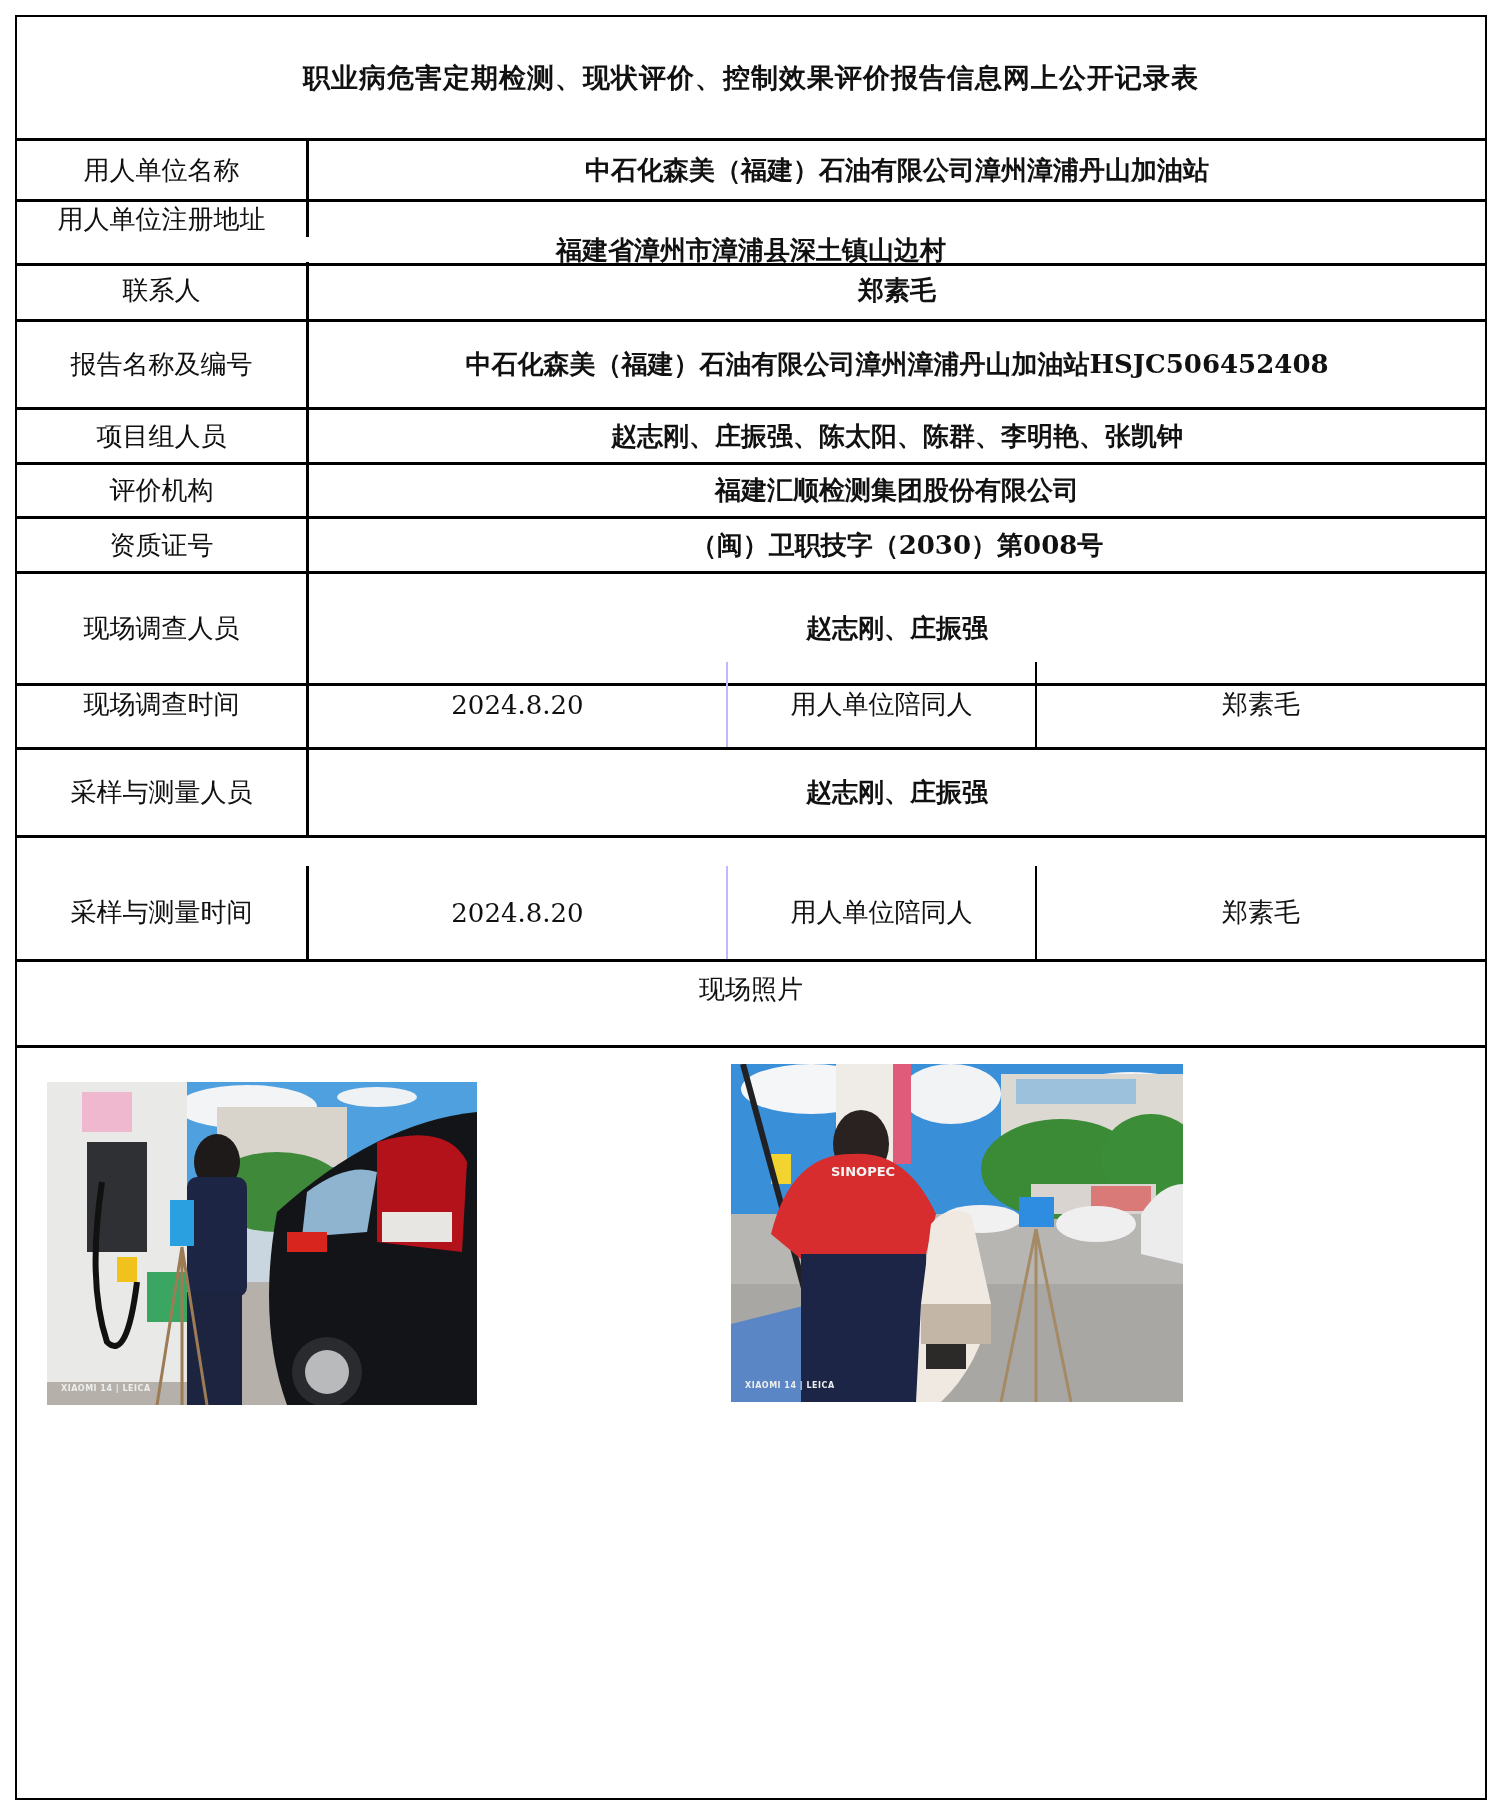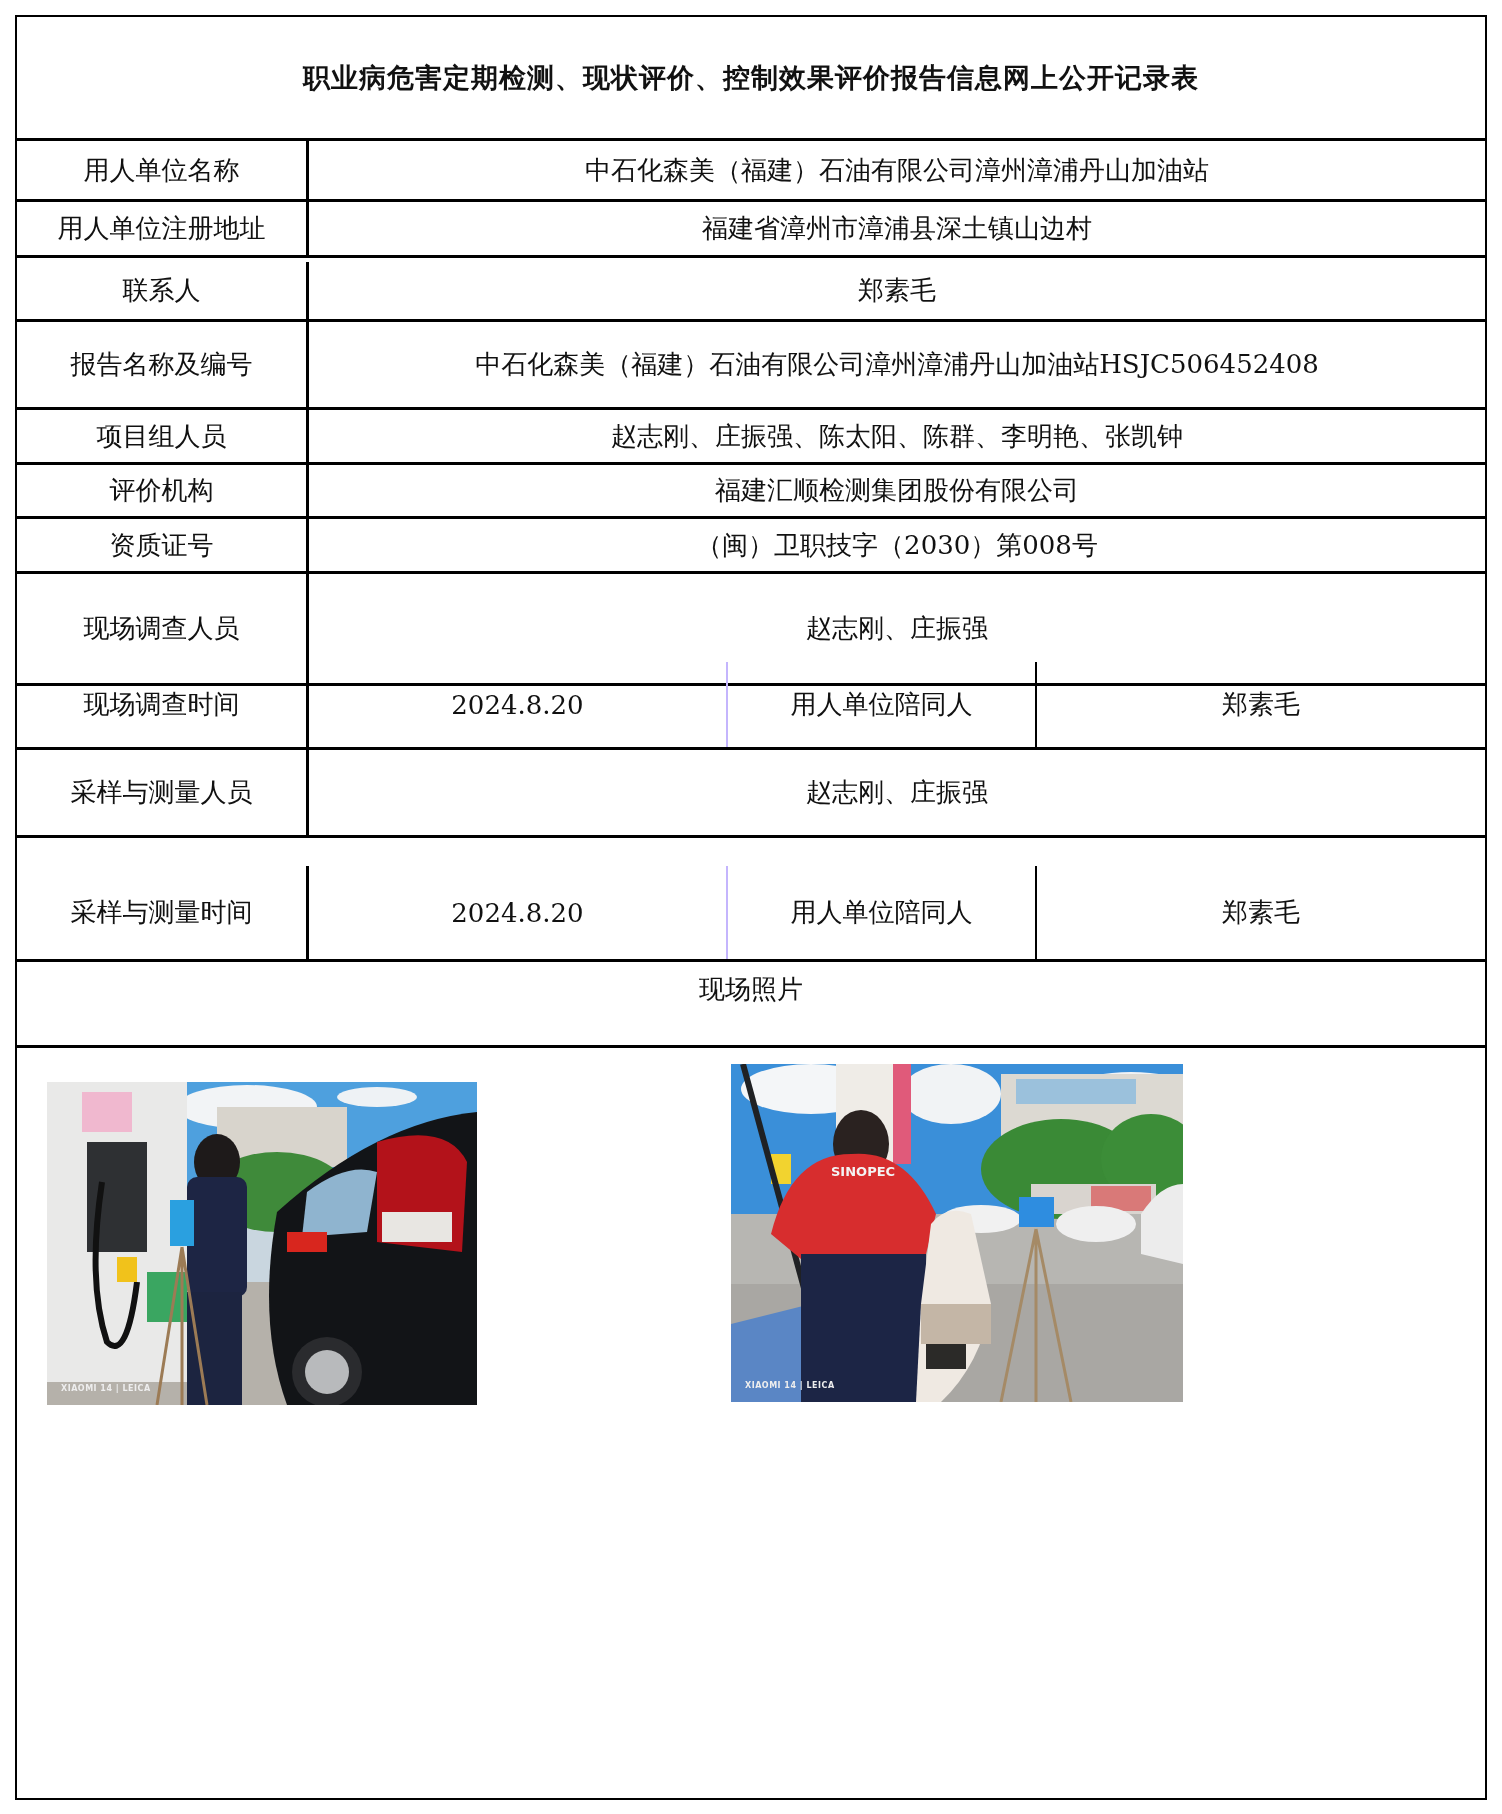--- a/index.html
+++ b/index.html
@@ -51,21 +51,21 @@
       box-sizing: border-box;
       display: flex;
       align-items: center;
       justify-content: center;
       font-size: 26px;
       text-align: center;
       white-space: nowrap;
       overflow: hidden;
     }
     .cell.label { width: 292px; border-right: 3px solid #000; }
-    .cell.value { flex: 1; }
+    .cell.value { flex: 1; font-weight: bold; }
     .cell.mid1 { width: 419px; border-right: 2px solid #c4b5fd; }
     .cell.mid2 { width: 309px; border-right: 2px solid #000; }
     .cell.last { flex: 1; }
     .cell.full { width: 100%; }
     .photos {
       position: absolute;
       left: 0;
       top: 1031px;
       width: 100%;
       height: 752px;
@@ -93,21 +93,21 @@
 
 <div class="sheet">
 
   <div class="title-row">职业病危害定期检测、现状评价、控制效果评价报告信息网上公开记录表</div>
 
   <div class="row" style="top:124px;height:61px;">
     <div class="cell label">用人单位名称</div>
     <div class="cell value">中石化森美（福建）石油有限公司漳州漳浦丹山加油站</div>
   </div>
 
-  <div class="row" style="top:185px;height:56px;">
+  <div class="row" style="top:185px;height:64px;flex-direction:column;">
     <div class="cell label">用人单位注册地址</div>
     <div class="cell value">福建省漳州市漳浦县深土镇山边村</div>
   </div>
 
   <div class="row" style="top:245px;height:60px;justify-content:center;">
     <div class="cell label">联系人</div>
     <div class="cell value">郑素毛</div>
   </div>
 
   <div class="row" style="top:305px;height:88px;">

